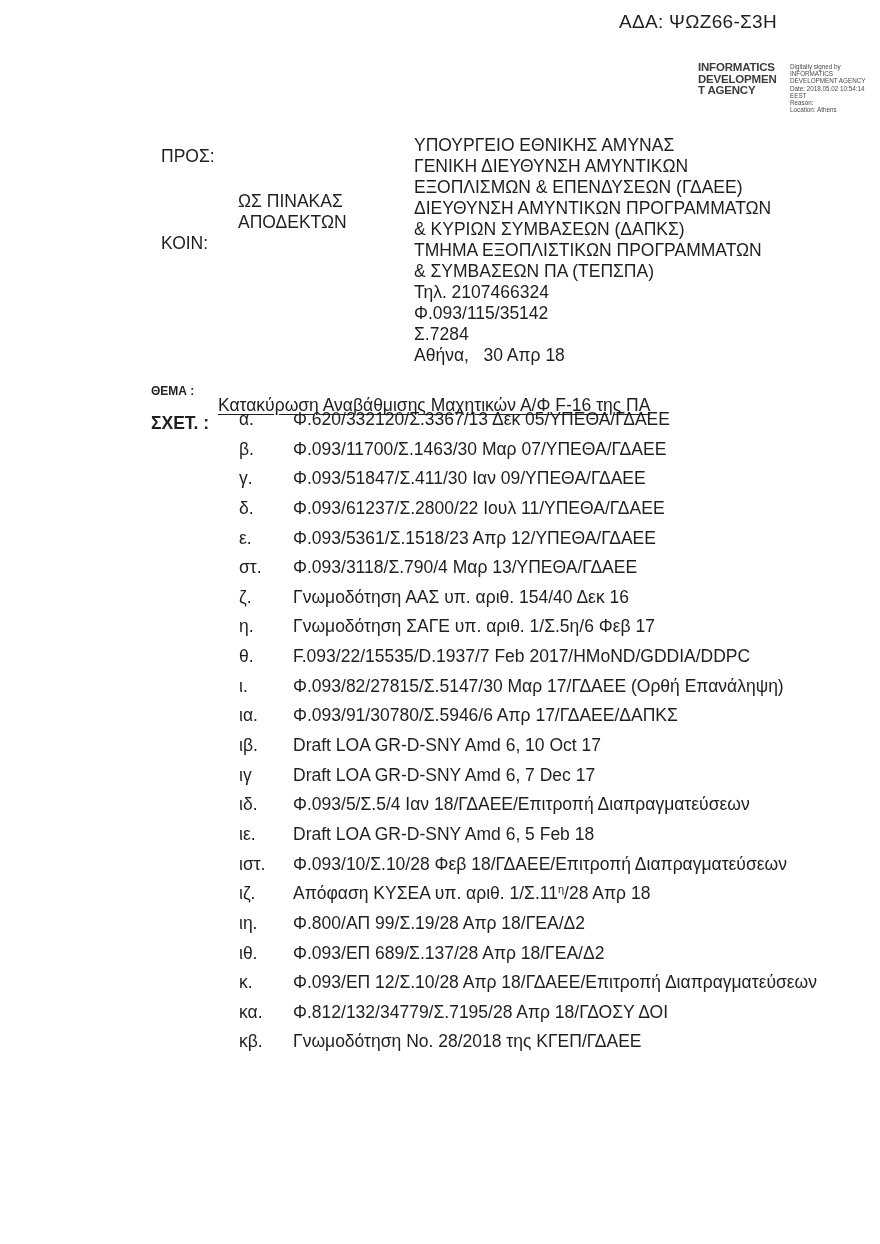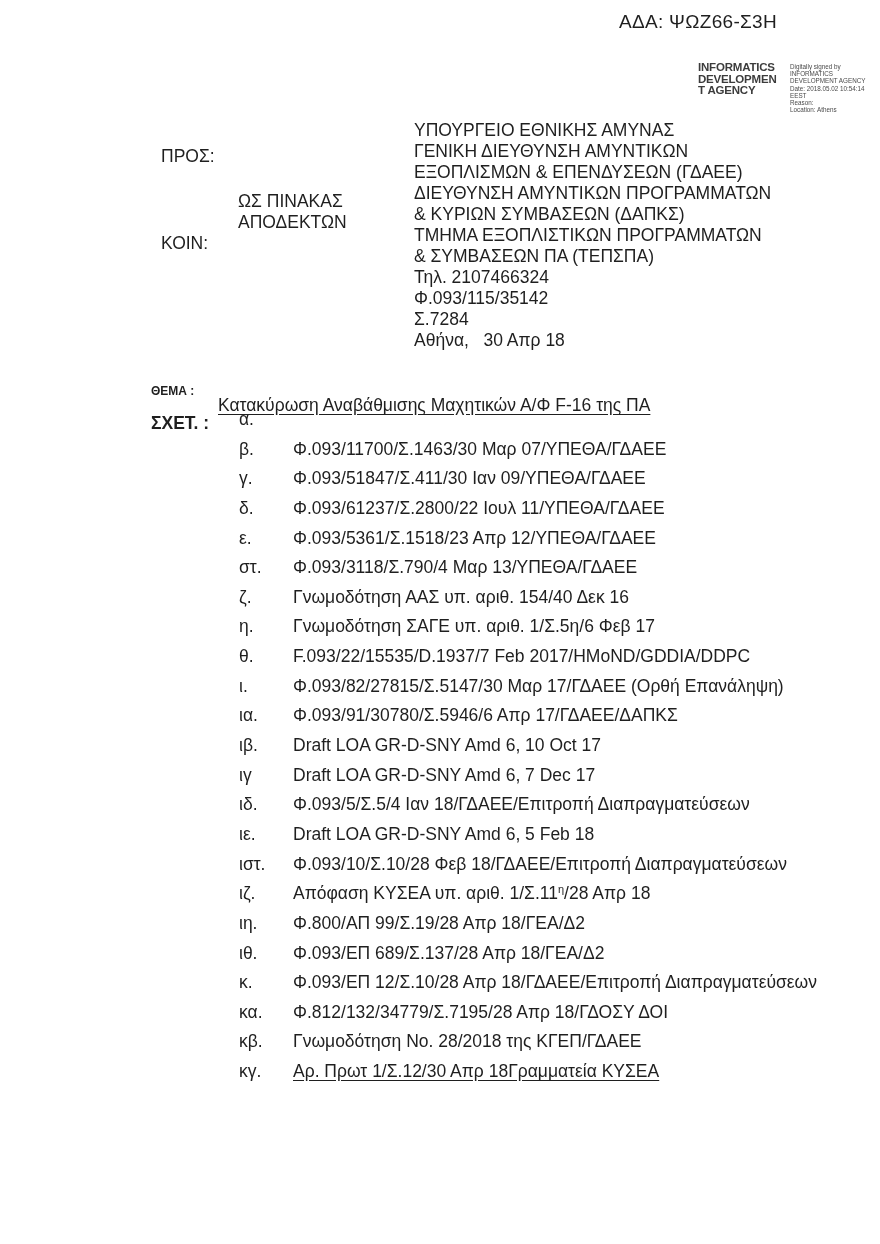--- a/index.html
+++ b/index.html
@@ -19,21 +19,21 @@
   
   .sig{left:662px;top:62px;display:flex;}
   .sig-big{font-size:11.5px;font-weight:bold;line-height:11.5px;color:#3c3c3c;letter-spacing:-0.2px;width:92px;}
   .sig-small{font-size:6.3px;line-height:7.2px;color:#4a4a4a;padding-top:1px;width:120px;}
   
   .lbl{font-size:17.5px;}
   .pros{left:125px;top:146px;}
   .dist1{left:202px;top:191px;}
   .dist2{left:202px;top:212px;}
   .koin{left:125px;top:233px;}
-  .recipient{left:378px;top:120px;font-size:17.5px;line-height:21px;}
+  .recipient{left:378px;top:135px;font-size:17.5px;line-height:21px;}
   .recipient div{white-space:pre;}
   
   .subject-label{left:115px;top:384px;font-size:12px;font-weight:bold;}
   .subject-text{left:182px;top:395px;font-size:17.5px;}
   .ul{text-decoration:underline;text-underline-offset:3px;}
   
   .refs-label{left:115px;top:413px;font-size:17.5px;font-weight:bold;}
   .refs{left:203px;top:409px;width:640px;}
   .ref-row{display:flex;height:29.65px;font-size:17.5px;align-items:flex-start;}
   .ref-letter{width:54px;flex:none;}
@@ -84,20 +84,21 @@
   </div>
 
   <div class="abs subject-label">ΘΕΜΑ :</div>
   <div class="abs subject-text"><span class="ul">Κατακύρωση Αναβάθμισης Μαχητικών Α/Φ F-16 της ΠΑ</span></div>
 
   <div class="abs refs-label">ΣΧΕΤ. :</div>
 
   <div class="abs refs">
     <div class="ref-row">
       <span class="ref-letter">α.</span>
+      <span class="ref-text">Φ.620/332120/Σ.3367/13 Δεκ 05/ΥΠΕΘΑ/ΓΔΑΕΕ</span>
     </div>
     <div class="ref-row">
       <span class="ref-letter">β.</span>
       <span class="ref-text">Φ.093/11700/Σ.1463/30 Μαρ 07/ΥΠΕΘΑ/ΓΔΑΕΕ</span>
     </div>
     <div class="ref-row">
       <span class="ref-letter">γ.</span>
       <span class="ref-text">Φ.093/51847/Σ.411/30 Ιαν 09/ΥΠΕΘΑ/ΓΔΑΕΕ</span>
     </div>
     <div class="ref-row">
@@ -169,19 +170,15 @@
       <span class="ref-text">Φ.093/ΕΠ 12/Σ.10/28 Απρ 18/ΓΔΑΕΕ/Επιτροπή Διαπραγματεύσεων</span>
     </div>
     <div class="ref-row">
       <span class="ref-letter">κα.</span>
       <span class="ref-text">Φ.812/132/34779/Σ.7195/28 Απρ 18/ΓΔΟΣΥ ΔΟΙ</span>
     </div>
     <div class="ref-row">
       <span class="ref-letter">κβ.</span>
       <span class="ref-text">Γνωμοδότηση No. 28/2018 της ΚΓΕΠ/ΓΔΑΕΕ</span>
     </div>
-    <div class="ref-row">
-      <span class="ref-letter">κγ.</span>
-      <span class="ref-text"><span class="ul">Αρ. Πρωτ 1/Σ.12/30 Απρ 18Γραμματεία ΚΥΣΕΑ</span></span>
-    </div>
   </div>
 
 </div>
 
 </body></html>

